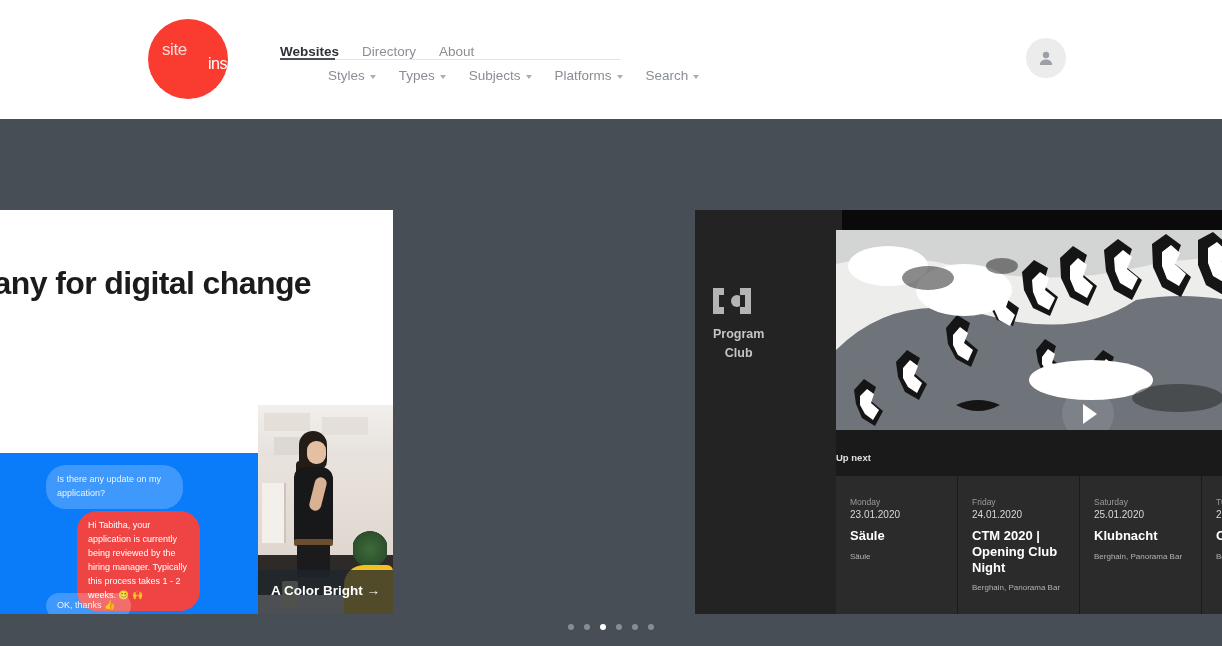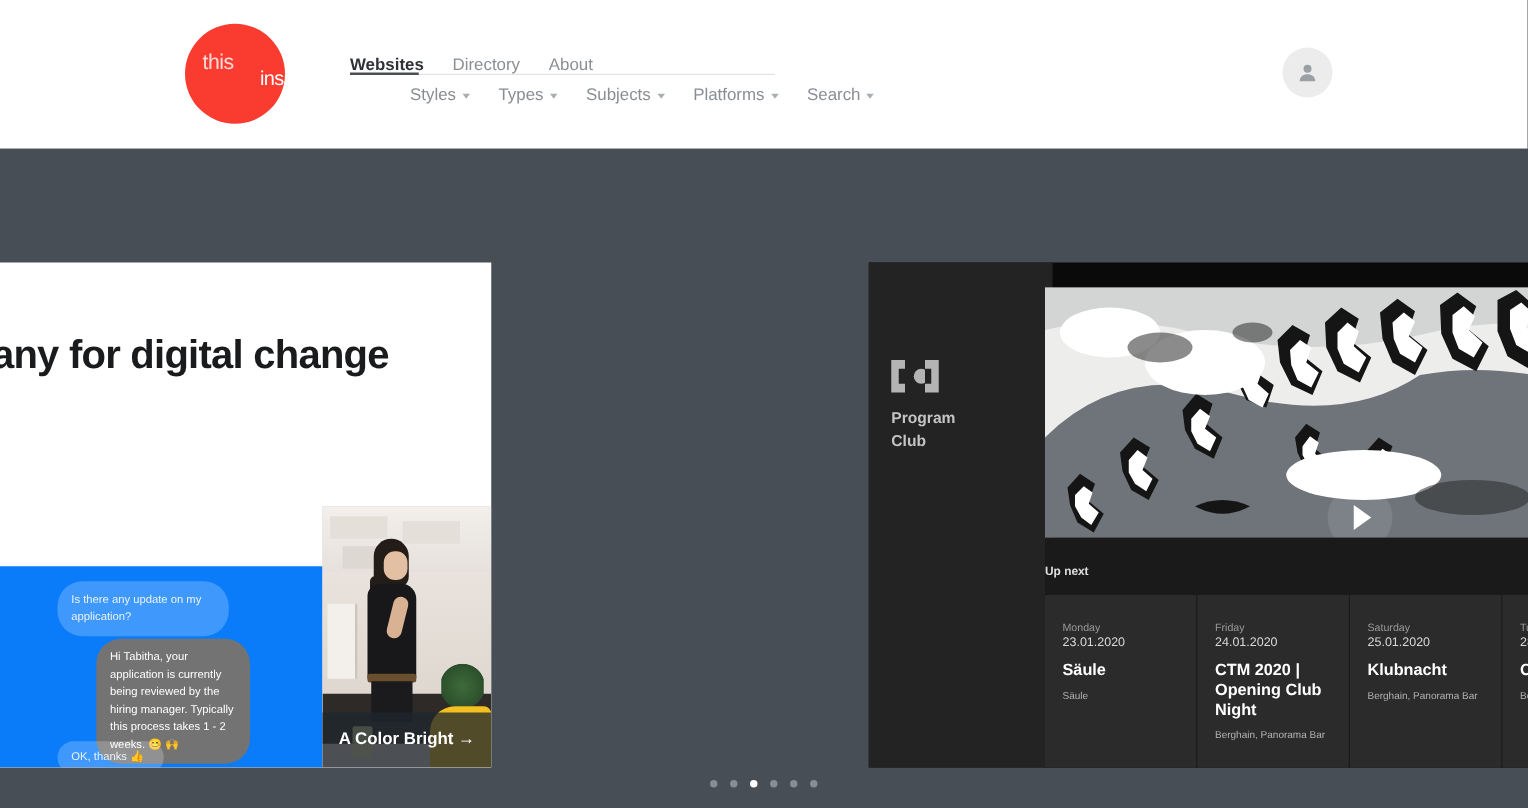--- a/index.html
+++ b/index.html
@@ -125,21 +125,21 @@
     border-radius: 20px;
     font-size: 9px; line-height: 1.55;
     padding: 8px 11px;
   }
   .bubble-in {
     left: 268px; top: 12px; width: 137px;
     background: rgba(255,255,255,0.22); color: #eaf3ff;
   }
   .bubble-out {
     left: 299px; top: 58px; width: 123px;
-    background: #737373; color: #ffffff;
+    background: #ef4444; color: #ffffff;
   }
   .bubble-last {
     left: 268px; top: 140px; width: 85px;
     background: rgba(255,255,255,0.22); color: #eaf3ff;
     padding: 6px 11px;
   }
   .s1-photo {
     position: absolute; left: 480px; top: 195px;
     width: 135px; height: 209px; overflow: hidden;
     background: #d9d2cb;
@@ -246,20 +246,21 @@
   .s2-logo .notchl { left: 6px; }
   .s2-logo .notchr { right: 6px; }
   .s2-logo .dot {
     position: absolute; left: 13px; top: 7px;
     width: 12px; height: 12px; background: #b4b4b4;
   }
   .s2-nav {
     position: absolute; left: 18px; top: 115px;
     font-size: 12.5px; font-weight: bold; color: #c4c4c4;
     line-height: 1.5;
+    text-align: center;
   }
   .s2-art {
     position: absolute; left: 141px; top: 20px;
     width: 474px; height: 200px;
     background: #e9e9e7; overflow: hidden;
   }
   .s2-art svg { display: block; }
   .s2-playbtn {
     position: absolute; left: 367px; top: 178px;
     width: 52px; height: 52px; border-radius: 50%;
@@ -313,21 +314,21 @@
     margin: 0 5px; cursor: pointer;
   }
   .dot.active { background: #ffffff; }
 </style>
 </head>
 <body>
 
 <div class="header">
 
   <div class="logo">
-    <span class="logo-site">this</span>
+    <span class="logo-site">site</span>
     <span class="logo-inspire">inspire</span>
   </div>
 
   <div class="nav-primary">
     <span class="nav-item active">Websites</span>
     <span class="nav-item">Directory</span>
     <span class="nav-item">About</span>
   </div>
   <div class="nav-underline"></div>
   <div class="nav-underline-active"></div>

